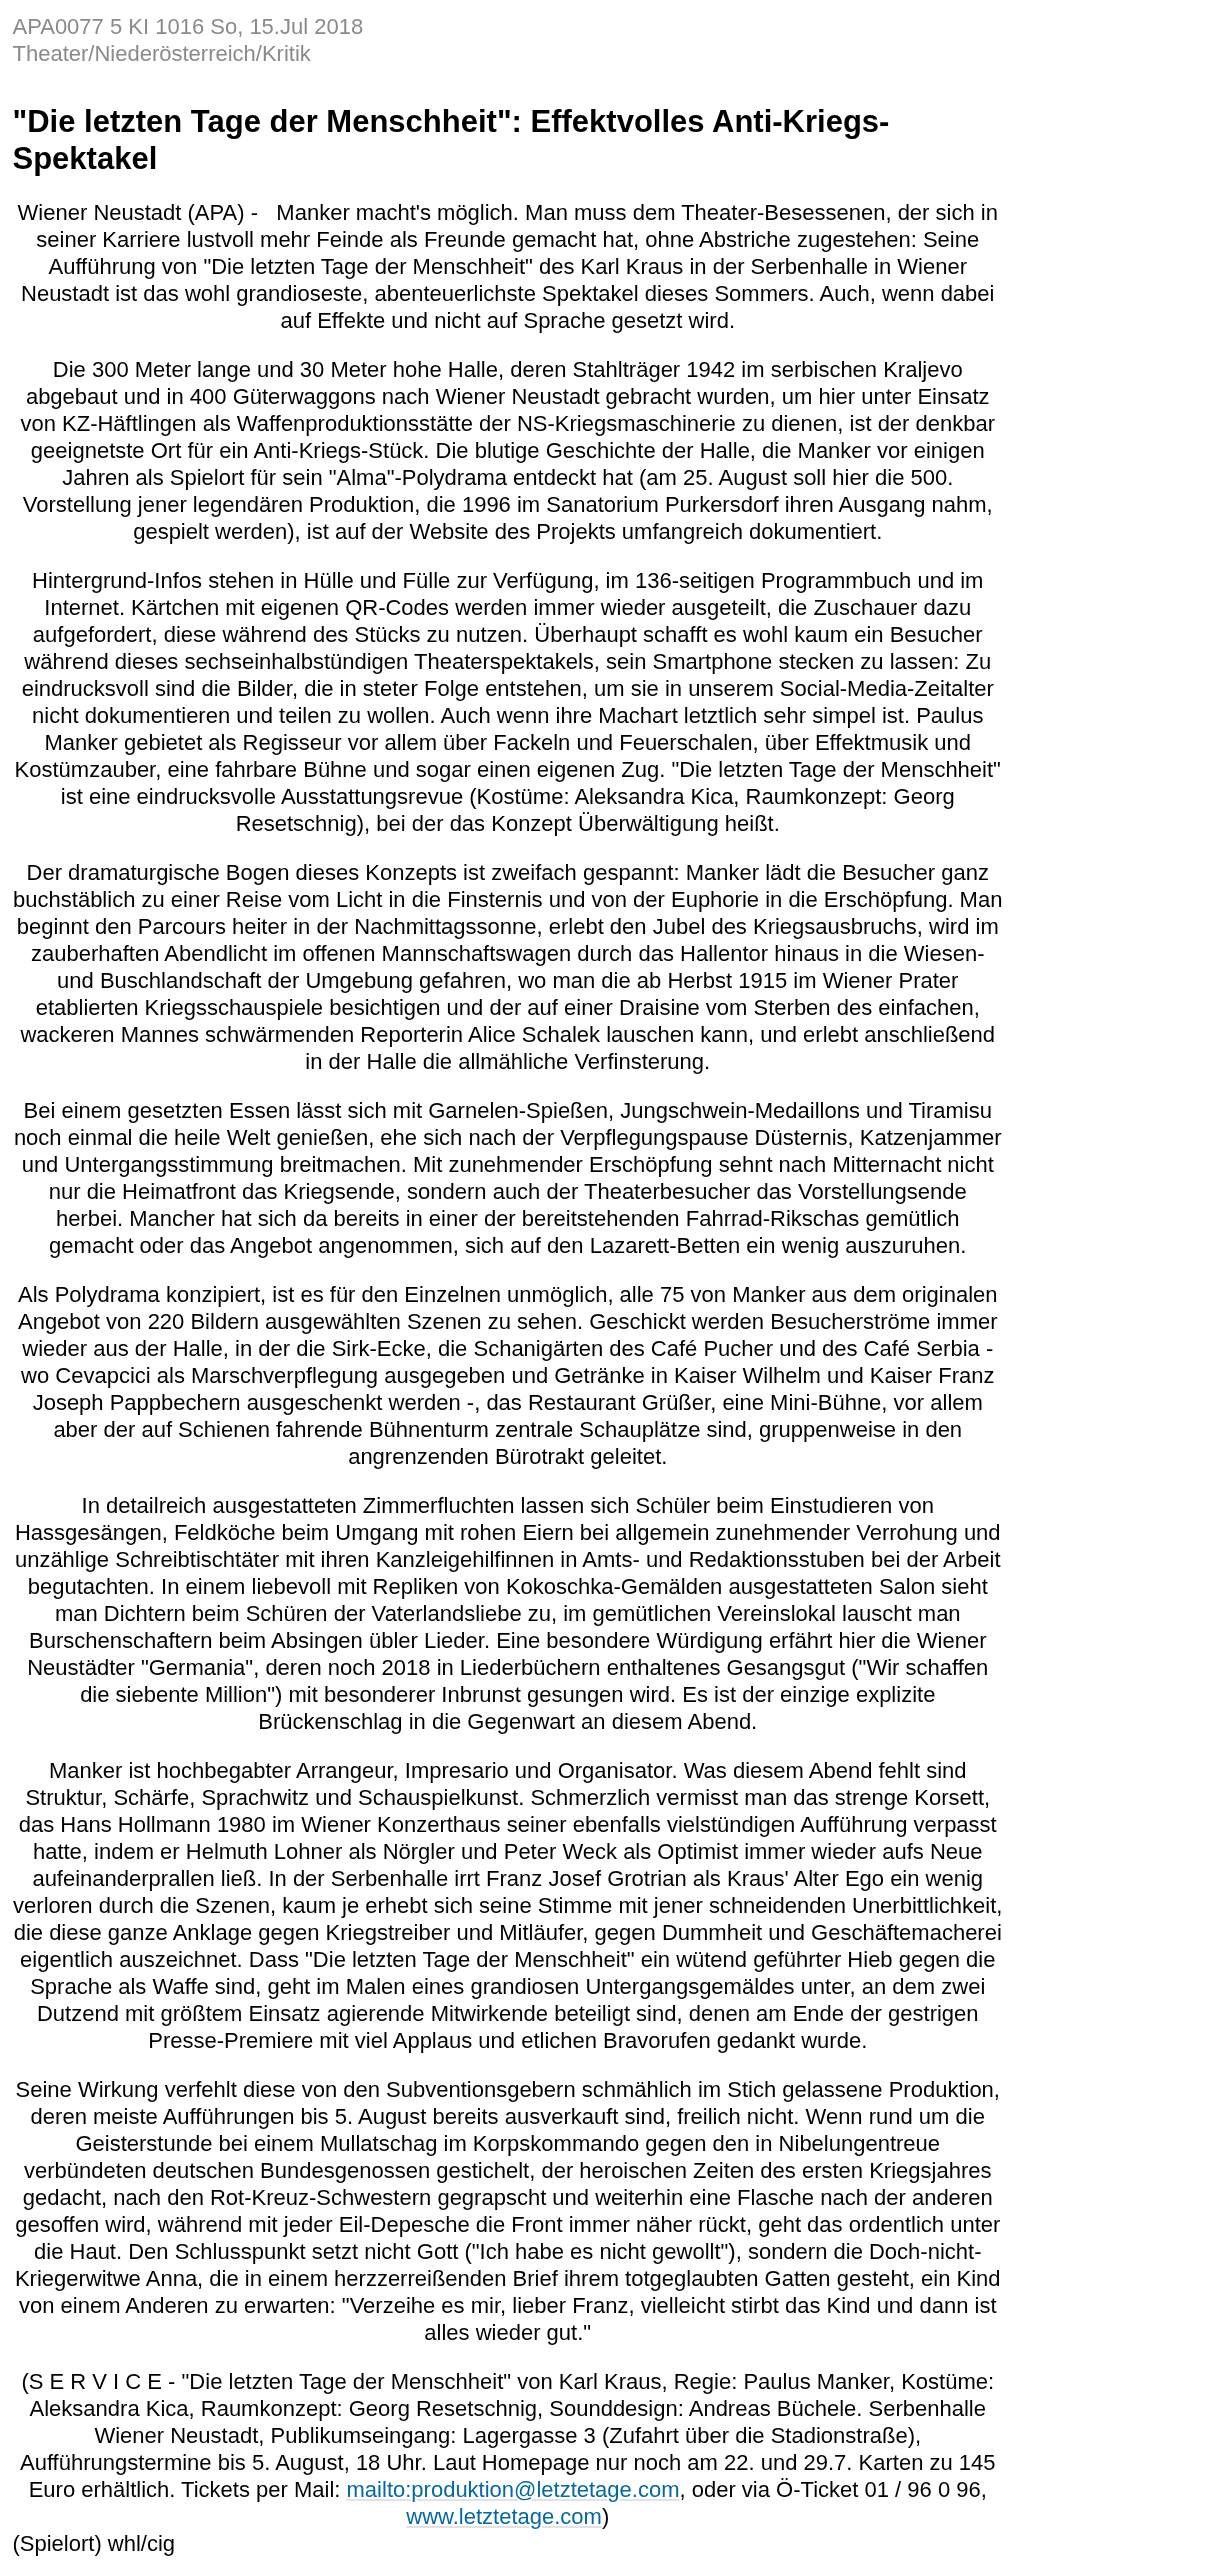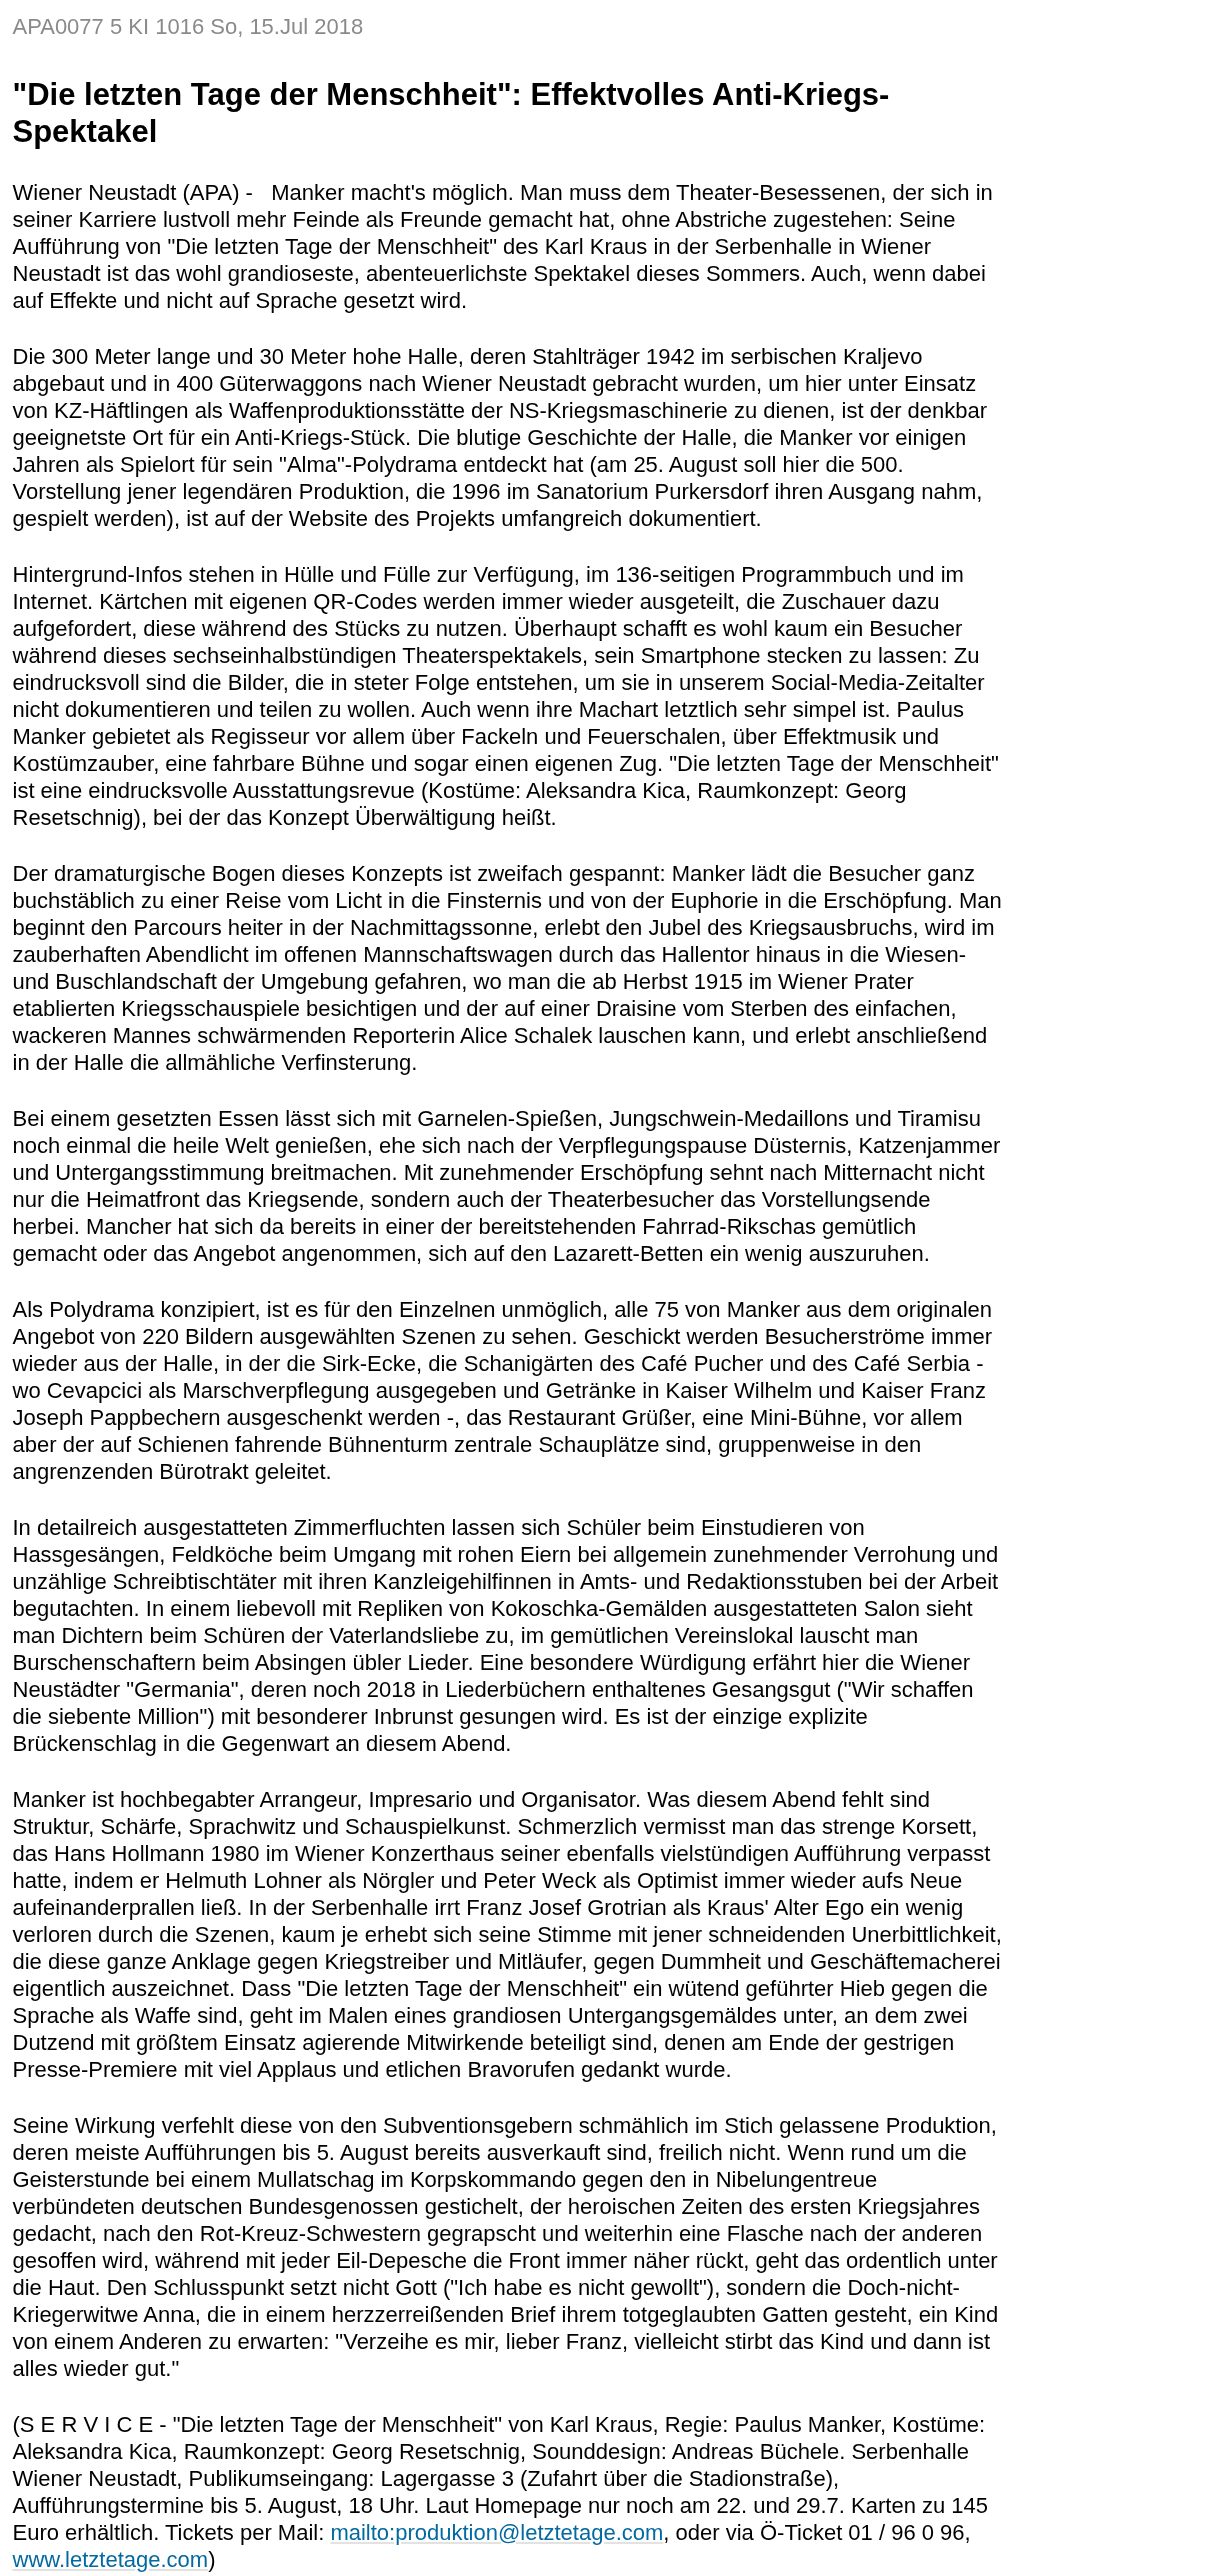--- a/index.html
+++ b/index.html
@@ -33,37 +33,39 @@
     font-weight: bold;
     margin: 36px 0 0 0;
     max-width: 1117px;
     color: #000000;
   }
   .subtitle {
     font-weight: bold;
     margin: 36px 0 0 0;
   }
   p.body-par {
-    margin: 29px 0 0 0;
+    margin: 22px 0 0 0;
+    text-align: center;
   }
   a.doclink {
     color: #0369a1;
     text-decoration-color: #e2e2e2;
   }
   .closing {
     margin: 0;
   }
 </style>
 </head>
 <body>
 
 <div class="doc">
 
   <p class="meta">
     <span class="meta-line">APA0077 5 KI 1016 So, 15.Jul 2018</span>
+    <span class="meta-line">Theater/Niederösterreich/Kritik</span>
   </p>
 
   <h1 class="headline">"Die letzten Tage der Menschheit": Effektvolles Anti-Kriegs-Spektakel</h1>
 
 
   <p class="body-par">Wiener Neustadt (APA) - &nbsp;&nbsp;Manker macht's möglich. Man muss dem Theater-Besessenen, der sich in seiner Karriere lustvoll mehr Feinde als Freunde gemacht hat, ohne Abstriche zugestehen: Seine Aufführung von "Die letzten Tage der Menschheit" des Karl Kraus in der Serbenhalle in Wiener Neustadt ist das wohl grandioseste, abenteuerlichste Spektakel dieses Sommers. Auch, wenn dabei auf Effekte und nicht auf Sprache gesetzt wird.</p>
   <p class="body-par">Die 300 Meter lange und 30 Meter hohe Halle, deren Stahlträger 1942 im serbischen Kraljevo abgebaut und in 400 Güterwaggons nach Wiener Neustadt gebracht wurden, um hier unter Einsatz von KZ-Häftlingen als Waffenproduktionsstätte der NS-Kriegsmaschinerie zu dienen, ist der denkbar geeignetste Ort für ein Anti-Kriegs-Stück. Die blutige Geschichte der Halle, die Manker vor einigen Jahren als Spielort für sein "Alma"-Polydrama entdeckt hat (am 25. August soll hier die 500. Vorstellung jener legendären Produktion, die 1996 im Sanatorium Purkersdorf ihren Ausgang nahm, gespielt werden), ist auf der Website des Projekts umfangreich dokumentiert.</p>
   <p class="body-par">Hintergrund-Infos stehen in Hülle und Fülle zur Verfügung, im 136-seitigen Programmbuch und im Internet. Kärtchen mit eigenen QR-Codes werden immer wieder ausgeteilt, die Zuschauer dazu aufgefordert, diese während des Stücks zu nutzen. Überhaupt schafft es wohl kaum ein Besucher während dieses sechseinhalbstündigen Theaterspektakels, sein Smartphone stecken zu lassen: Zu eindrucksvoll sind die Bilder, die in steter Folge entstehen, um sie in unserem Social-Media-Zeitalter nicht dokumentieren und teilen zu wollen. Auch wenn ihre Machart letztlich sehr simpel ist. Paulus Manker gebietet als Regisseur vor allem über Fackeln und Feuerschalen, über Effektmusik und Kostümzauber, eine fahrbare Bühne und sogar einen eigenen Zug. "Die letzten Tage der Menschheit" ist eine eindrucksvolle Ausstattungsrevue (Kostüme: Aleksandra Kica, Raumkonzept: Georg Resetschnig), bei der das Konzept Überwältigung heißt.</p>
   <p class="body-par">Der dramaturgische Bogen dieses Konzepts ist zweifach gespannt: Manker lädt die Besucher ganz buchstäblich zu einer Reise vom Licht in die Finsternis und von der Euphorie in die Erschöpfung. Man beginnt den Parcours heiter in der Nachmittagssonne, erlebt den Jubel des Kriegsausbruchs, wird im zauberhaften Abendlicht im offenen Mannschaftswagen durch das Hallentor hinaus in die Wiesen- und Buschlandschaft der Umgebung gefahren, wo man die ab Herbst 1915 im Wiener Prater etablierten Kriegsschauspiele besichtigen und der auf einer Draisine vom Sterben des einfachen, wackeren Mannes schwärmenden Reporterin Alice Schalek lauschen kann, und erlebt anschließend in der Halle die allmähliche Verfinsterung.</p>
   <p class="body-par">Bei einem gesetzten Essen lässt sich mit Garnelen-Spießen, Jungschwein-Medaillons und Tiramisu noch einmal die heile Welt genießen, ehe sich nach der Verpflegungspause Düsternis, Katzenjammer und Untergangsstimmung breitmachen. Mit zunehmender Erschöpfung sehnt nach Mitternacht nicht nur die Heimatfront das Kriegsende, sondern auch der Theaterbesucher das Vorstellungsende herbei. Mancher hat sich da bereits in einer der bereitstehenden Fahrrad-Rikschas gemütlich gemacht oder das Angebot angenommen, sich auf den Lazarett-Betten ein wenig auszuruhen.</p>

